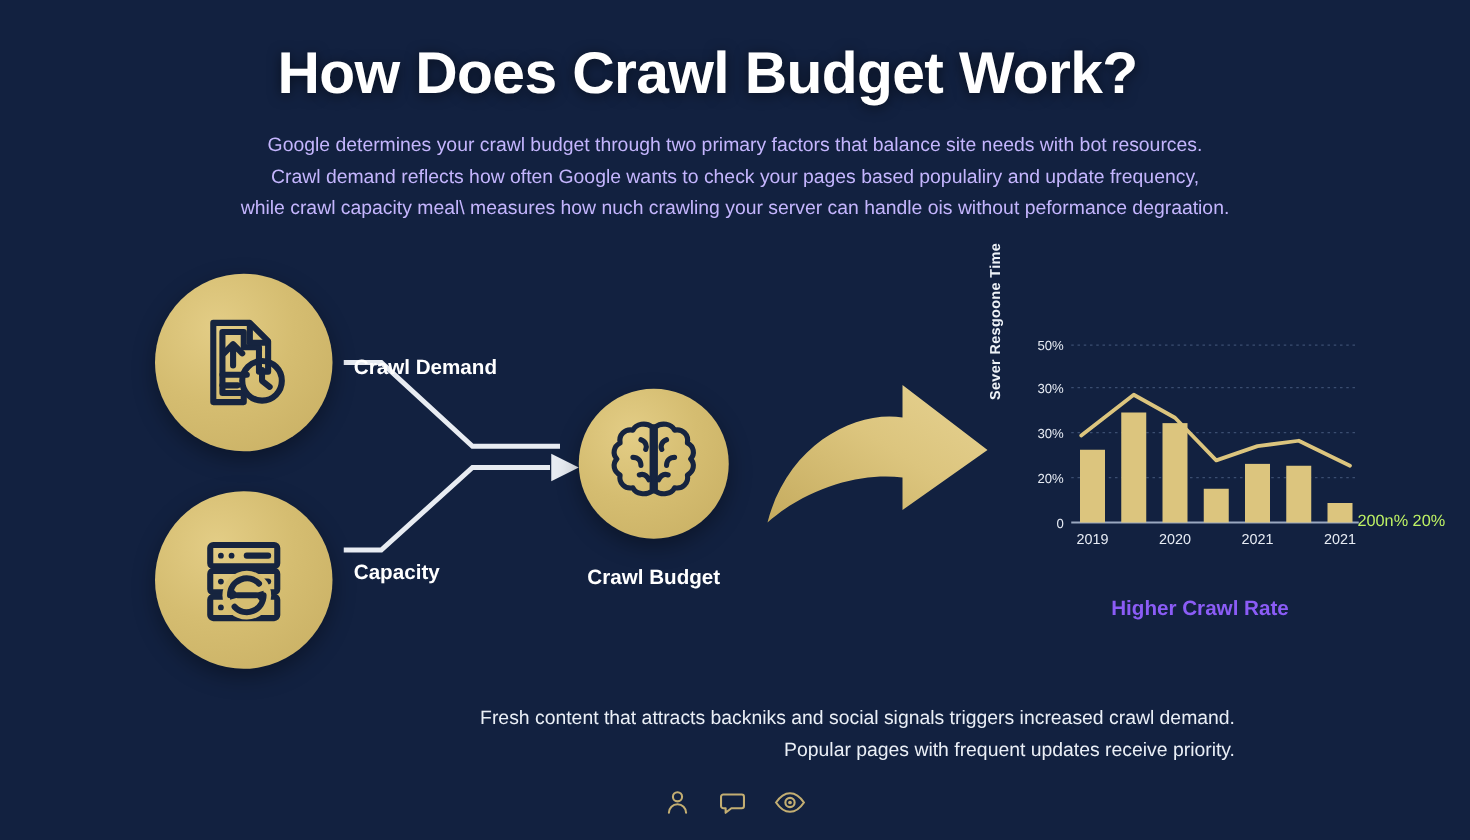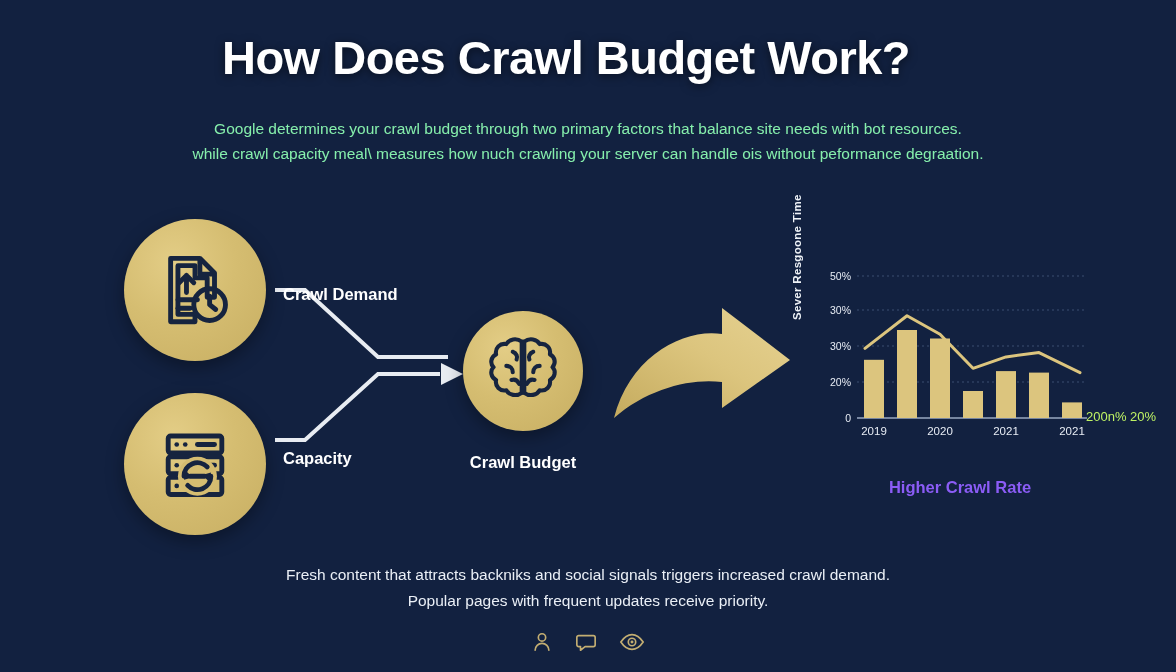--- a/index.html
+++ b/index.html
@@ -20,22 +20,21 @@
     font-size:47px;font-weight:bold;
     letter-spacing:-0.5px;
     color:#ffffff;
     text-shadow:0 2px 10px rgba(0,0,0,.55);
   }
   .intro{
     position:absolute;left:108px;top:104px;width:960px;
     text-align:center;
     font-size:15.5px;
     line-height:25px;
-    color:#86efac;
-    margin-top:12px;
+    color:#c4b5fd;
   }
   .intro .line{display:block;white-space:nowrap;}
 
   
   .circle{
     position:absolute;
     border-radius:50%;
     background:radial-gradient(circle at 35% 30%, #e3cd86 0%, #d5bd71 45%, #c7ae62 100%);
     display:flex;align-items:center;justify-content:center;
     box-shadow:0 6px 18px rgba(0,0,0,.35);
@@ -79,35 +78,36 @@
   .chart-side-note{
     position:absolute;left:1086px;top:409px;
     font-size:13px;color:#bef264;white-space:nowrap;
   }
 
   
   .footnote{
     position:absolute;left:188px;top:562px;width:800px;
     text-align:center;font-size:15.5px;line-height:26px;color:#eaeff6;
   }
-  .footnote .line{display:block;white-space:nowrap;}
+  .footnote .line{display:block;white-space:nowrap;text-align:right;}
   .footer-icons{
     position:absolute;left:0;top:630px;width:1176px;
     display:flex;justify-content:center;gap:22px;align-items:center;
   }
 </style>
 </head>
 <body>
 
 <div class="stage">
 
   <div class="title">How Does Crawl Budget Work?</div>
 
   <div class="intro">
     <span class="line">Google determines your crawl budget through two primary factors that balance site needs with bot resources.</span>
+    <span class="line">Crawl demand reflects how often Google wants to check your pages based populaliry and update frequency,</span>
     <span class="line">while crawl capacity meal\ measures how nuch crawling your server can handle ois without peformance degraation.</span>
   </div>
 
   <svg class="connectors" viewBox="0 0 1176 672">
 
     <polyline points="275,290 305,290 378,357 448,357" fill="none" stroke="#e8ecf2" stroke-width="4"></polyline>
 
     <polyline points="275,440 305,440 378,374 440,374" fill="none" stroke="#e8ecf2" stroke-width="4"></polyline>
 
     <polygon points="441,363 441,385 463,374" fill="#e8ecf2"></polygon>

